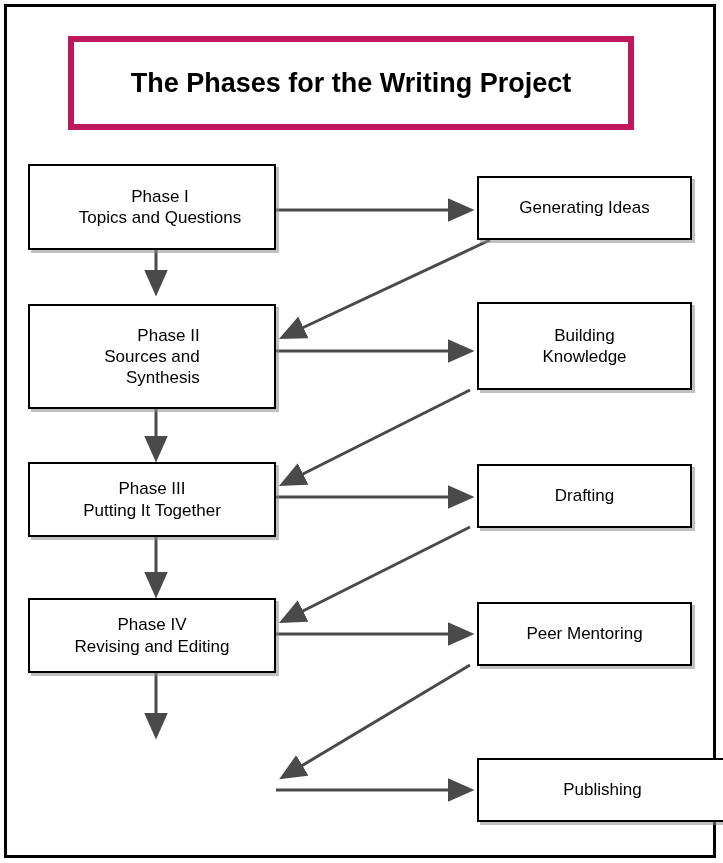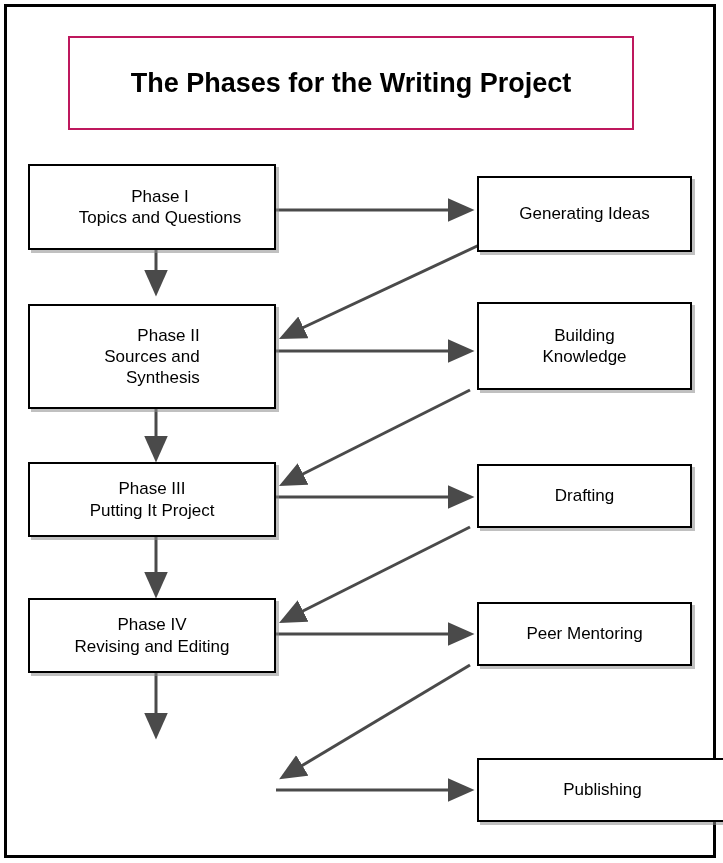--- a/index.html
+++ b/index.html
@@ -25,21 +25,21 @@
     border: 3px solid #000000;
     box-sizing: border-box;
     background: #ffffff;
   }
   .title-box {
     position: absolute;
     left: 68px;
     top: 36px;
     width: 566px;
     height: 94px;
-    border: 2px solid #be185d;
+    border: 6px solid #be185d;
     background: #ffffff;
     box-sizing: border-box;
     display: flex;
     align-items: center;
     justify-content: center;
   }
   .title-text {
     font-size: 27px;
     font-weight: bold;
     color: #000000;
@@ -118,30 +118,30 @@
   </div>
 
   <div class="node" style="left:28px; top:304px; width:248px; height:105px;text-align:right;">
     <div class="lines">Phase II
 Sources and
 Synthesis</div>
   </div>
 
   <div class="node" style="left:28px; top:462px; width:248px; height:75px;">
     <div class="lines">Phase III
-Putting It Project</div>
+Putting It Together</div>
   </div>
 
   <div class="node" style="left:28px; top:598px; width:248px; height:75px;">
     <div class="lines">Phase IV
 Revising and Editing</div>
   </div>
 
 
-  <div class="node" style="left:477px; top:176px; width:215px; height:76px;">
+  <div class="node" style="left:477px; top:176px; width:215px; height:64px;">
     <div class="lines">Generating Ideas</div>
   </div>
 
   <div class="node" style="left:477px; top:302px; width:215px; height:88px;">
     <div class="lines">Building
 Knowledge</div>
   </div>
 
   <div class="node" style="left:477px; top:464px; width:215px; height:64px;">
     <div class="lines">Drafting</div>

